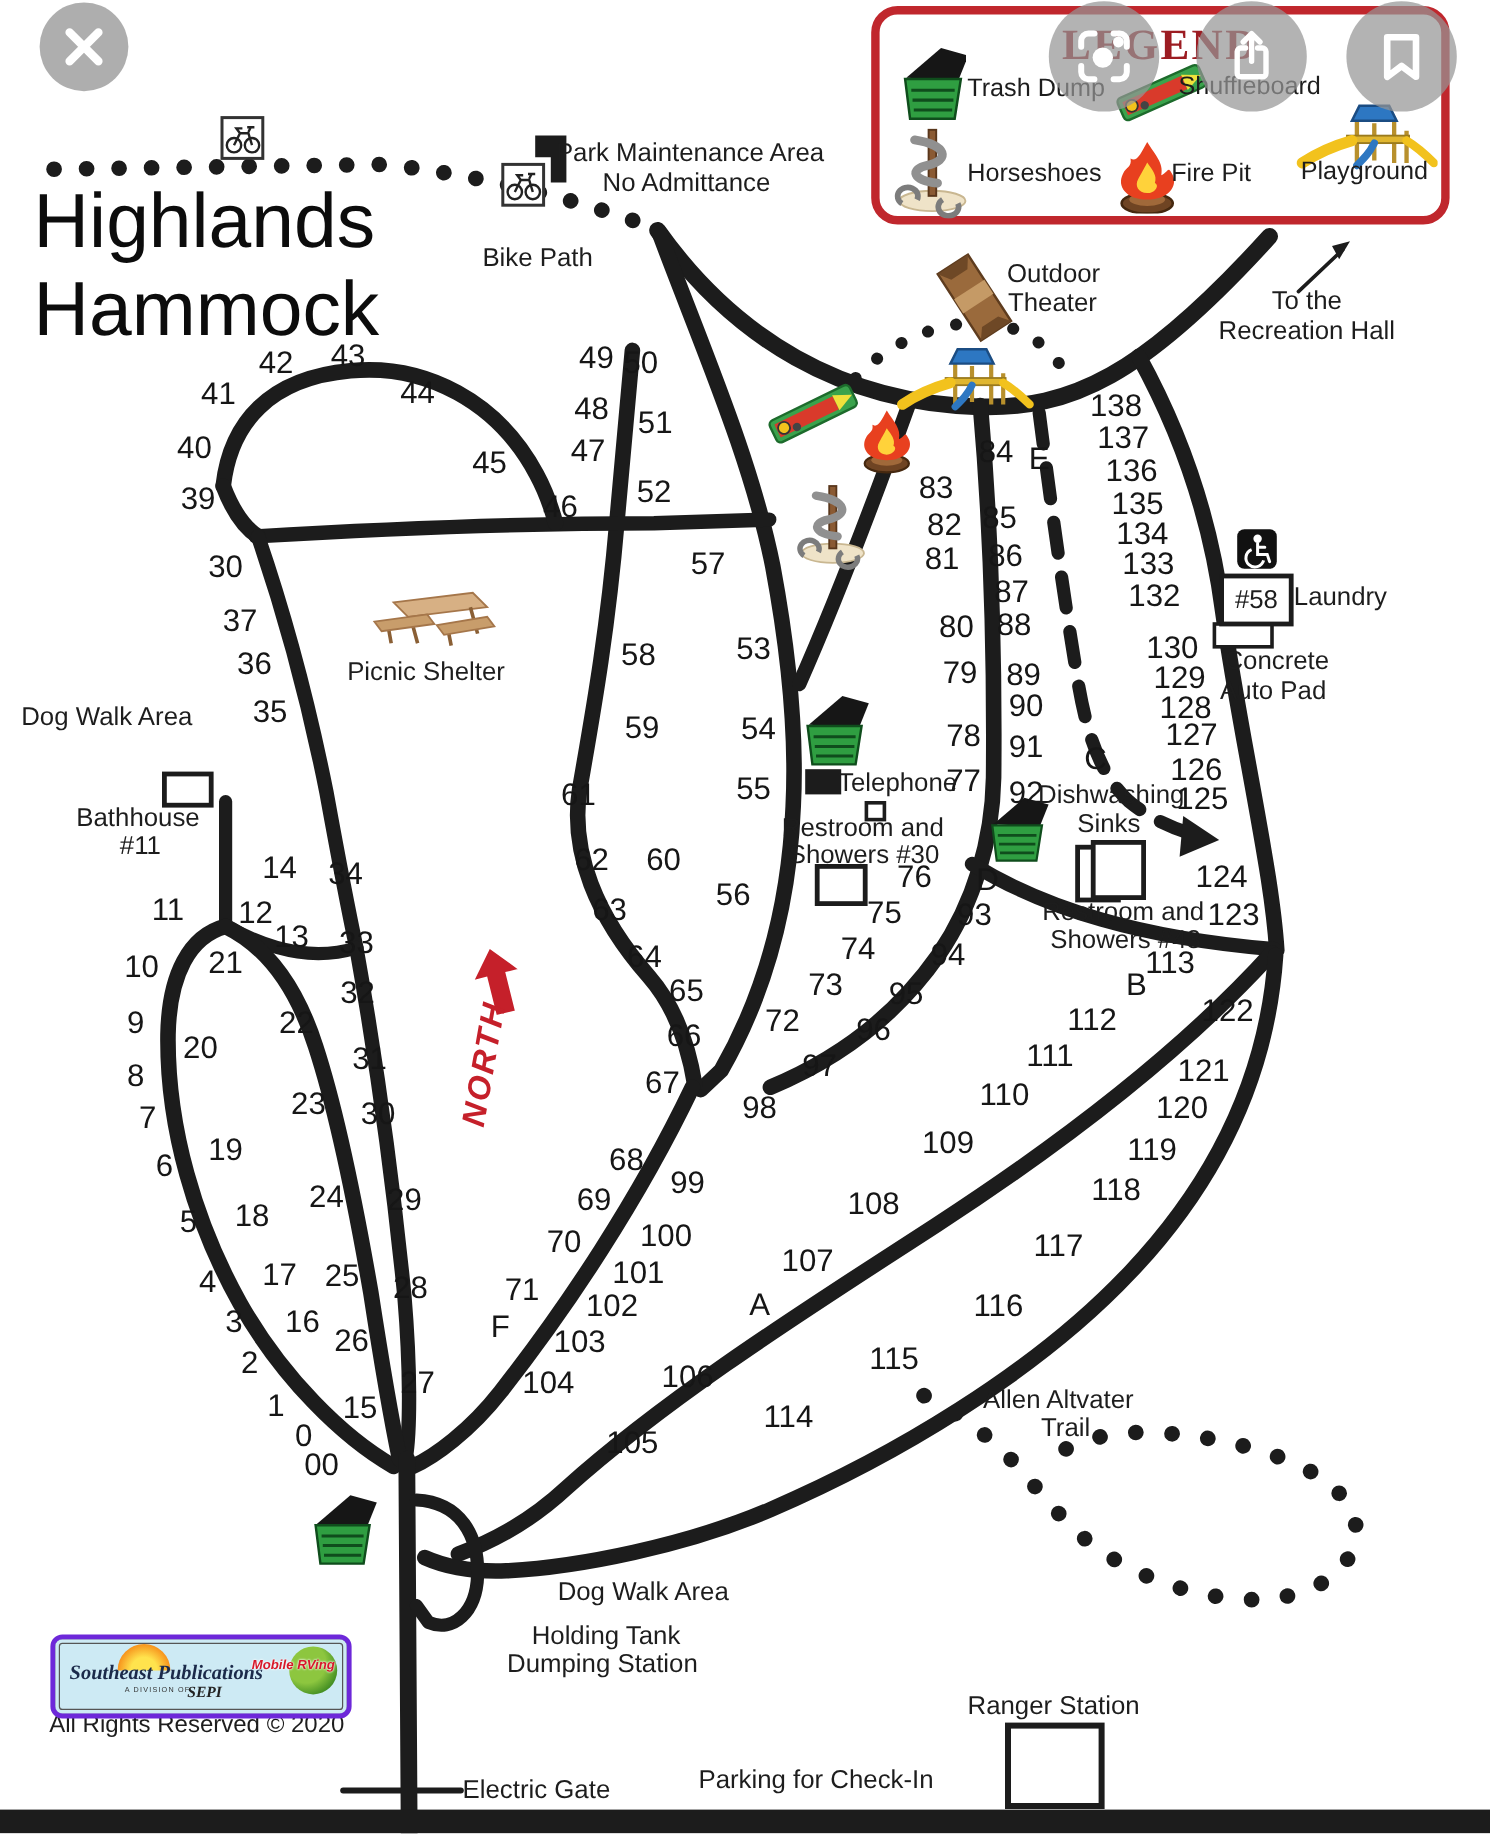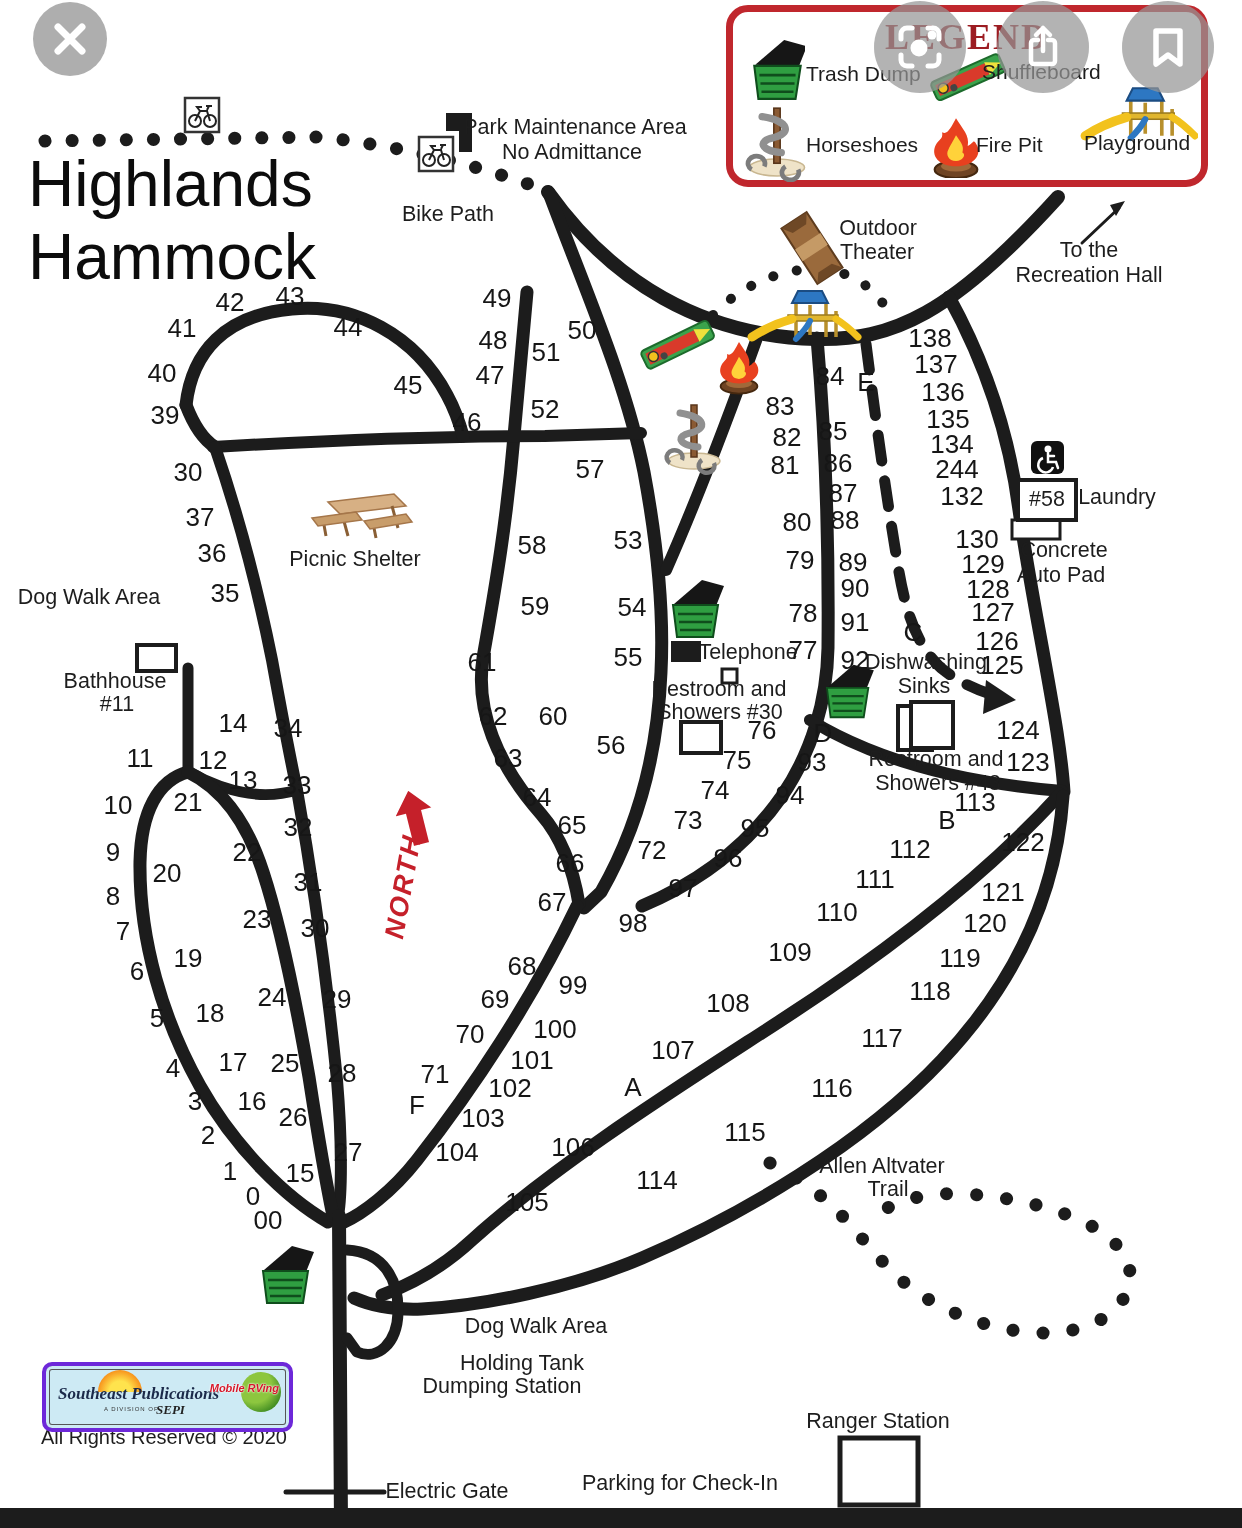--- a/index.html
+++ b/index.html
@@ -217,21 +217,21 @@
       <div class="site" style="left: 162px; top: 373px;">40</div>
       <div class="site" style="left: 182px; top: 328px;">41</div>
       <div class="site" style="left: 230px; top: 302px;">42</div>
       <div class="site" style="left: 290px; top: 296px;">43</div>
       <div class="site" style="left: 348px; top: 327px;">44</div>
       <div class="site" style="left: 408px; top: 385px;">45</div>
       <div class="site" style="left: 467px; top: 422px;">46</div>
       <div class="site" style="left: 490px; top: 375px;">47</div>
       <div class="site" style="left: 493px; top: 340px;">48</div>
       <div class="site" style="left: 497px; top: 298px;">49</div>
-      <div class="site" style="left: 582px; top: 302px; margin-top: 28px;">50</div>
+      <div class="site" style="left: 534px; top: 302px;">50</div>
       <div class="site" style="left: 546px; top: 352px;">51</div>
       <div class="site" style="left: 545px; top: 409px;">52</div>
       <div class="site" style="left: 628px; top: 540px;">53</div>
       <div class="site" style="left: 632px; top: 607px;">54</div>
       <div class="site" style="left: 628px; top: 657px;">55</div>
       <div class="site" style="left: 611px; top: 745px;">56</div>
       <div class="site" style="left: 590px; top: 469px;">57</div>
       <div class="site" style="left: 532px; top: 545px;">58</div>
       <div class="site" style="left: 535px; top: 606px;">59</div>
       <div class="site" style="left: 553px; top: 716px;">60</div>
@@ -299,21 +299,21 @@
       <div class="site" style="left: 1023px; top: 842px;">122</div>
       <div class="site" style="left: 1028px; top: 762px;">123</div>
       <div class="site" style="left: 1018px; top: 730px;">124</div>
       <div class="site" style="left: 1002px; top: 665px;">125</div>
       <div class="site" style="left: 997px; top: 641px;">126</div>
       <div class="site" style="left: 993px; top: 612px;">127</div>
       <div class="site" style="left: 988px; top: 589px;">128</div>
       <div class="site" style="left: 983px; top: 564px;">129</div>
       <div class="site" style="left: 977px; top: 539px;">130</div>
       <div class="site" style="left: 962px; top: 496px;">132</div>
-      <div class="site" style="left: 957px; top: 469px;">244</div>
+      <div class="site" style="left: 957px; top: 469px;">133</div>
       <div class="site" style="left: 952px; top: 444px;">134</div>
       <div class="site" style="left: 948px; top: 419px;">135</div>
       <div class="site" style="left: 943px; top: 392px;">136</div>
       <div class="site" style="left: 936px; top: 364px;">137</div>
       <div class="site" style="left: 930px; top: 338px;">138</div>
       <div class="site" style="left: 633px; top: 1087px;">A</div>
       <div class="site" style="left: 947px; top: 820px;">B</div>
       <div class="site" style="left: 913px; top: 632px;">C</div>
       <div class="site" style="left: 823px; top: 733px;">D</div>
       <div class="site" style="left: 866px; top: 382px;">E</div>
@@ -336,21 +336,21 @@
       <div class="place" style="left: 748px; top: 653px;">Telephone</div>
       <div class="place" style="left: 719px; top: 690px;">Restroom and</div>
       <div class="place" style="left: 720px; top: 713px;">Showers #30</div>
       <div class="place" style="left: 926px; top: 663px;">Dishwashing</div>
       <div class="place" style="left: 924px; top: 687px;">Sinks</div>
       <div class="place" style="left: 936px; top: 760px;">Restroom and</div>
       <div class="place" style="left: 938px; top: 784px;">Showers #43</div>
       <div class="place" style="left: 882px; top: 1167px;">Allen Altvater</div>
       <div class="place" style="left: 888px; top: 1190px;">Trail</div>
       <div class="place" style="left: 536px; top: 1327px;">Dog Walk Area</div>
-      <div class="place" style="left: 505px; top: 1364px; margin-left: 17px;">Holding Tank</div>
+      <div class="place" style="left: 505px; top: 1364px;">Holding Tank</div>
       <div class="place" style="left: 502px; top: 1387px;">Dumping Station</div>
       <div class="place" style="left: 447px; top: 1492px;">Electric Gate</div>
       <div class="place" style="left: 680px; top: 1484px;">Parking for Check-In</div>
       <div class="place" style="left: 878px; top: 1422px;">Ranger Station</div>
       <div class="place" style="left: 164px; top: 1437px; font-size: 20px;">All Rights Reserved © 2020</div>
     </div>
 
   <div class="map-title">
     <div>Highlands</div>
     <div>Hammock</div>

